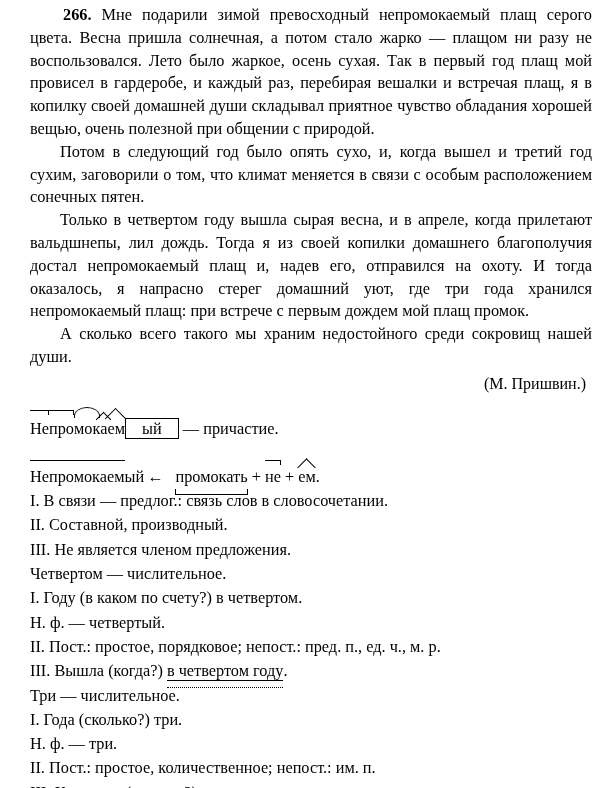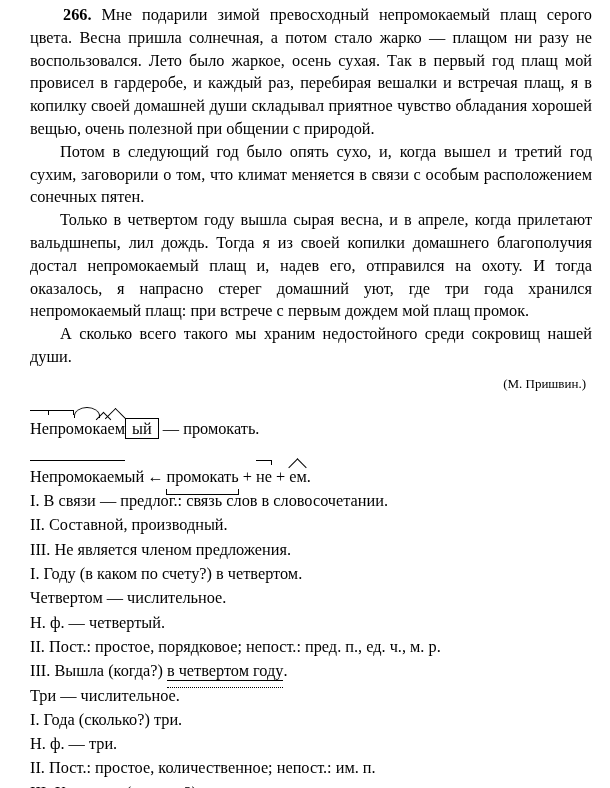--- a/index.html
+++ b/index.html
@@ -36,21 +36,21 @@
     hyphens: manual;
   }
   .para.first {
     text-indent: 33px;
   }
   .exnum {
     font-weight: bold;
   }
   .attrib {
     margin: 4px 0 0 0;
-    font-size: 13px;
+    font-size: 16px;
     line-height: 22.8px;
     text-align: right;
     padding-right: 6px;
   }
 
   
   .analysis {
     padding: 10px 18px 0 30px;
     font-size: 16.3px;
     line-height: 24.3px;
@@ -111,34 +111,35 @@
   }
   .suf.wide::before {
     width: 15px;
     height: 15px;
     margin-left: -8px;
     top: -6px;
   }
   
   .endbox {
     border: 1.6px solid #000;
-    padding: 0 6px;
+    padding: 0 16px;
     margin-left: 0;
   }
   
   .baseline-under {
     border-bottom: 1.6px solid #000;
     display: inline-block;
     padding-bottom: 19px;
   }
 
   
   .stembr {
     position: relative;
     display: inline-block;
+    margin-left: 9px;
   }
   .stembr::after {
     content: "";
     position: absolute;
     left: 0;
     right: 0;
     bottom: -6px;
     height: 6px;
     border-bottom: 1.6px solid #000;
     border-left: 1.6px solid #000;
@@ -216,36 +217,36 @@
 
     <p class="attrib">(М. Пришвин.)</p>
 
   </div>
 
   <div class="analysis">
 
     <div class="aline">
       <span class="morphword"><span class="baseline-under"><span class="mseg pref">Не</span><span class="mseg pref">про</span><span class="mseg root">мок</span><span class="mseg suf">а</span><span class="mseg suf wide">ем</span></span><span class="endbox">ый</span></span>
       <span>—</span>
-      <span>промокать.</span>
+      <span>причастие.</span>
     </div>
 
     <div class="aline" style="padding-top:4px;">
       <span>Непромокаемый</span><span class="arrow">←</span><span class="stembr">промокать</span>
       <span>+</span>
       <span class="prefmark">не</span>
       <span>+</span>
       <span class="sufmark">ем</span><span>.</span>
     </div>
 
     <div class="aline">I. В связи — предлог.: связь слов в словосочетании.</div>
     <div class="aline">II. Составной, производный.</div>
     <div class="aline">III. Не является членом предложения.</div>
+    <div class="aline">Четвертом — числительное.</div>
     <div class="aline">I. Году (в каком по счету?) в четвертом.</div>
-    <div class="aline">Четвертом — числительное.</div>
     <div class="aline">Н. ф. — четвертый.</div>
     <div class="aline">II. Пост.: простое, порядковое; непост.: пред. п., ед. ч., м. р.</div>
 
     <div class="aline"><span>III. Вышла (когда?) </span><span class="dashdot"><span class="txt">в четвертом году</span></span><span>.</span></div>
 
     <div class="aline">Три — числительное.</div>
     <div class="aline">I. Года (сколько?) три.</div>
     <div class="aline">Н. ф. — три.</div>
     <div class="aline">II. Пост.: простое, количественное; непост.: им. п.</div>
 

